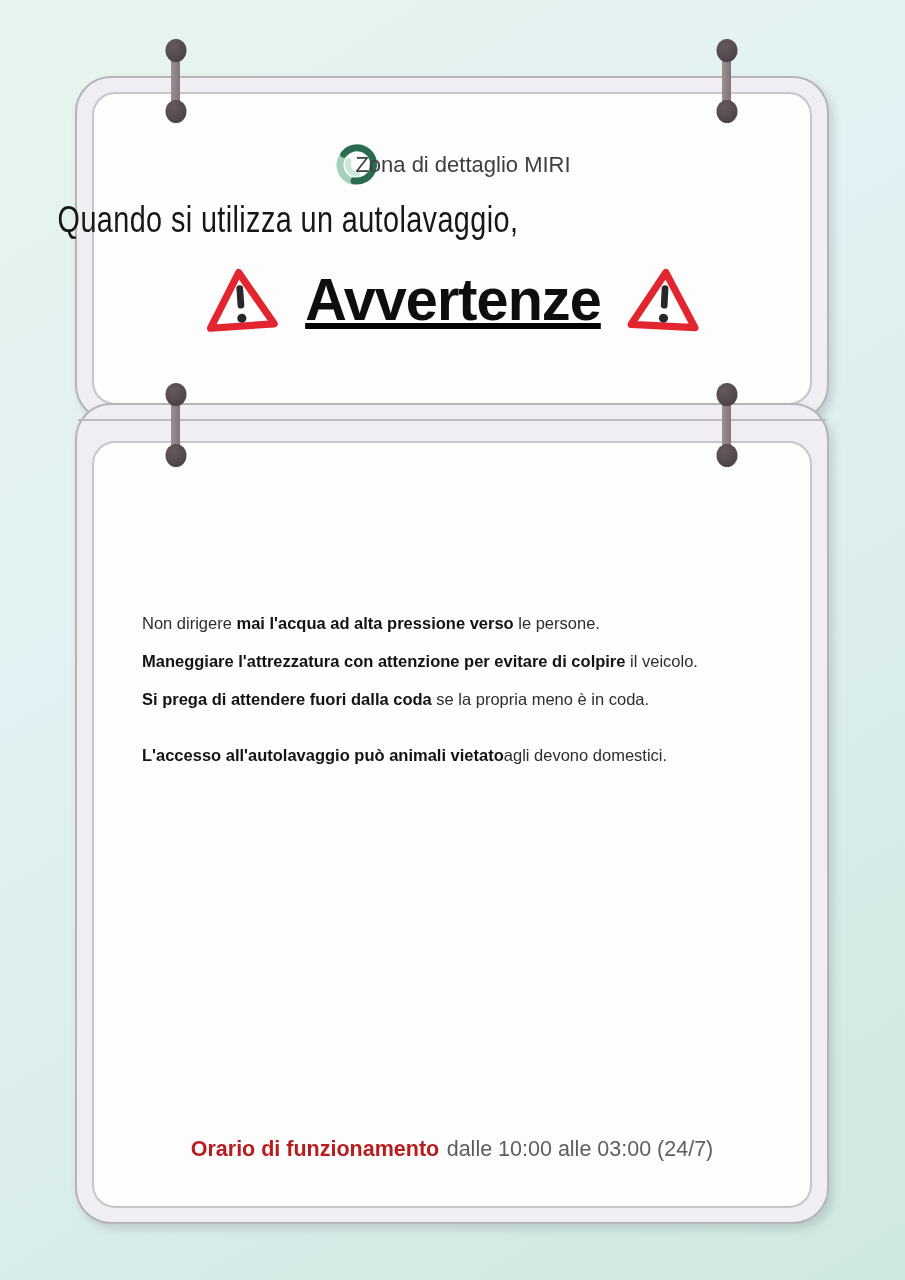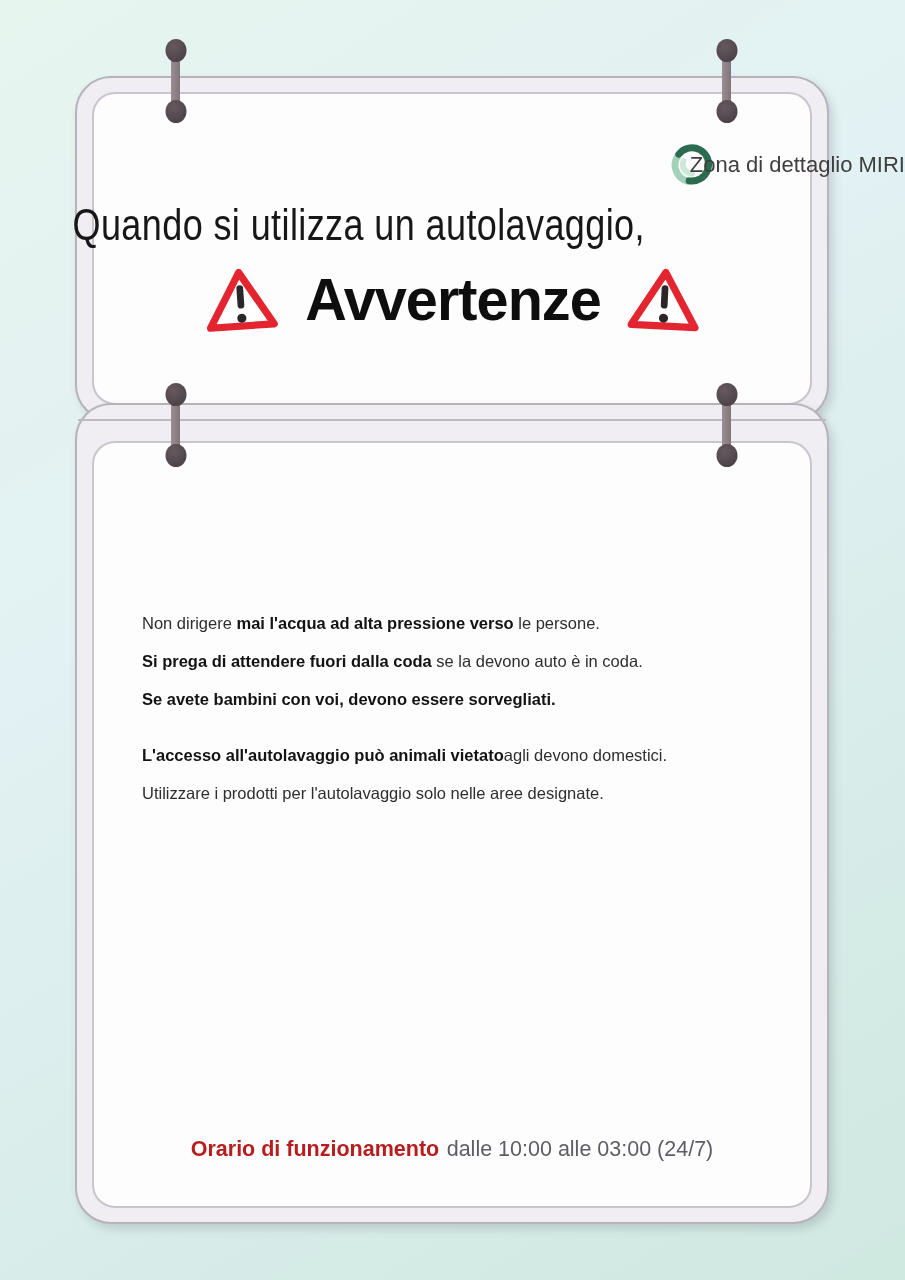--- a/index.html
+++ b/index.html
@@ -25,29 +25,29 @@
     border-radius:50%;background:radial-gradient(circle at 38% 32%,#675a5f 0%,#4e4449 70%);}
   .pin-cap.top{top:-11px;}
   .pin-cap.bottom{bottom:-11px;}
   #pin-tl{left:171px;top:50px;height:62px;}
   #pin-tr{left:722px;top:50px;height:62px;}
   #pin-ml{left:171px;top:394px;height:62px;}
   #pin-mr{left:722px;top:394px;height:62px;}
 
   
   .brand{position:absolute;top:141px;left:0;width:905px;display:flex;
-    align-items:center;justify-content:flex-end;z-index:5;}
+    align-items:center;justify-content:center;z-index:5;}
   .brand svg{width:47px;height:47px;}
   .brand-name{font-size:22px;color:#3e3e3e;margin-left:-26px;}
-  .subtitle{position:absolute;top:199px;left:0;width:717px;text-align:center;
-    font-size:45px;color:#171717;z-index:5;}
+  .subtitle{position:absolute;top:199px;left:0;width:717px;text-align:left;
+    font-size:36px;color:#171717;z-index:5;}
   .subtitle span{display:inline-block;transform:scaleX(.8);transform-origin:center;
     white-space:nowrap;letter-spacing:.5px;}
   .title-row{position:absolute;top:264px;left:0;width:905px;display:flex;
-    justify-content:center;align-items:center;gap:20px;z-index:5;}
+    justify-content:center;align-items:center;gap:20px;z-index:5;text-decoration:underline;}
   .title-row svg{width:77px;height:70px;}
   .tri-left{transform:rotate(-4deg);}
   .tri-right{transform:rotate(3deg);}
   .title-text{font-size:60px;font-weight:700;color:#0e0e0e;letter-spacing:-1px;
     display:inline-block;transform:scaleX(.96);}
 
   
   .rules{position:absolute;left:48px;right:28px;top:172px;}
   .rule{margin:0 0 21px;font-size:16.5px;line-height:17px;color:#2e2e2e;}
   .rule .b{font-weight:700;color:#131313;}
@@ -62,24 +62,23 @@
 <div class="poster">
 
   <section class="card card-top">
     <div class="card-inner"></div>
   </section>
 
   <section class="card card-bottom">
     <div class="card-inner">
       <div class="rules">
           <p class="rule"><span>Non dirigere </span><span class="b">mai l'acqua ad alta pressione verso</span><span> le persone.</span></p>
-          <p class="rule"><span class="b">Si prega di attendere fuori dalla coda</span><span> se la devono auto è in coda.</span></p>
-          <p class="rule"><span class="b">Se avete bambini con voi, devono essere sorvegliati.</span></p>
+          <p class="rule"><span class="b">Maneggiare l'attrezzatura con attenzione per evitare di colpire</span><span> il veicolo.</span></p>
+          <p class="rule"><span class="b">Si prega di attendere fuori dalla coda</span><span> se la propria meno è in coda.</span></p>
           <p class="rule spaced"><span class="b">L'accesso all'autolavaggio può animali vietato</span><span>agli devono domestici.</span></p>
-          <p class="rule"><span>Utilizzare i prodotti per l'autolavaggio solo nelle aree designate.</span></p>
         </div>
       <p class="hours">
         <span class="label">Orario di funzionamento</span><span>dalle 10:00 alle 03:00 (24/7)</span>
       </p>
     </div>
   </section>
 
   <div class="overlap-line"></div>
 
   <div class="brand">

